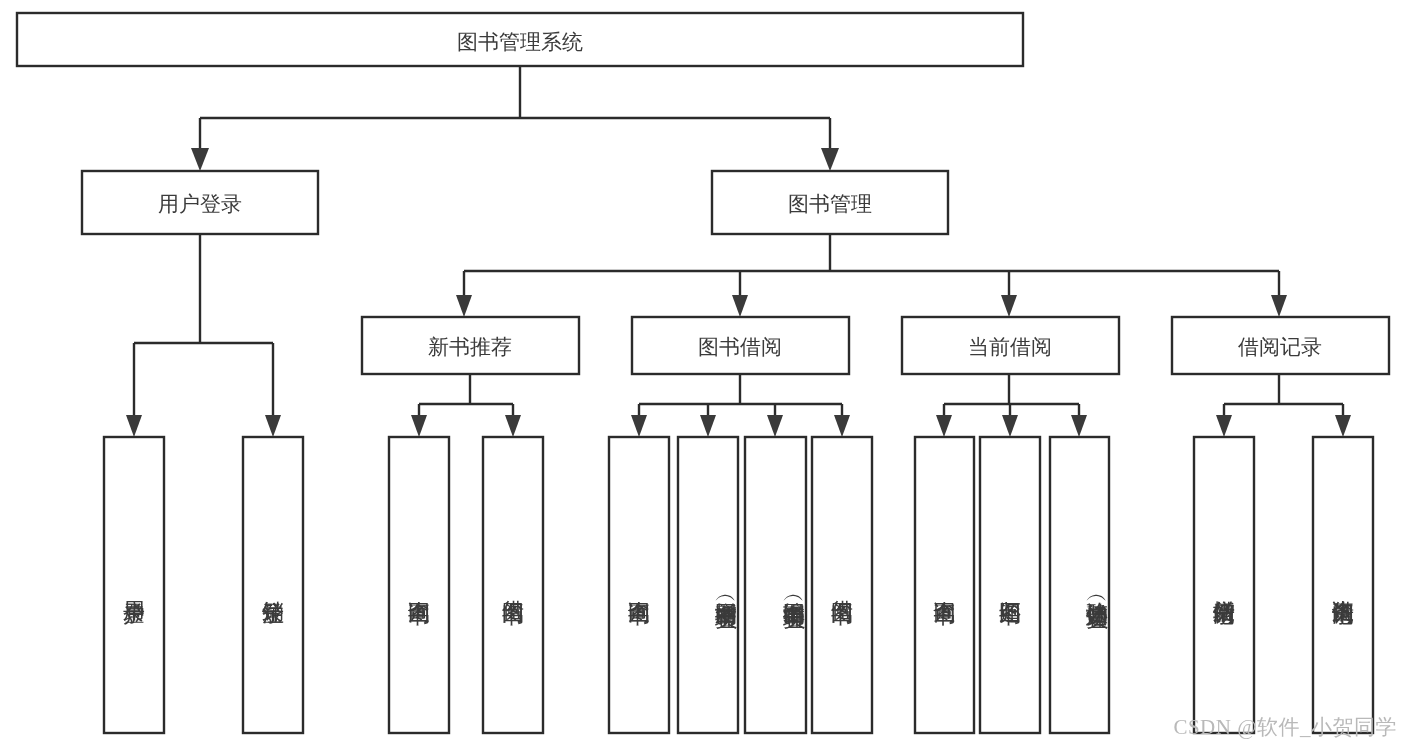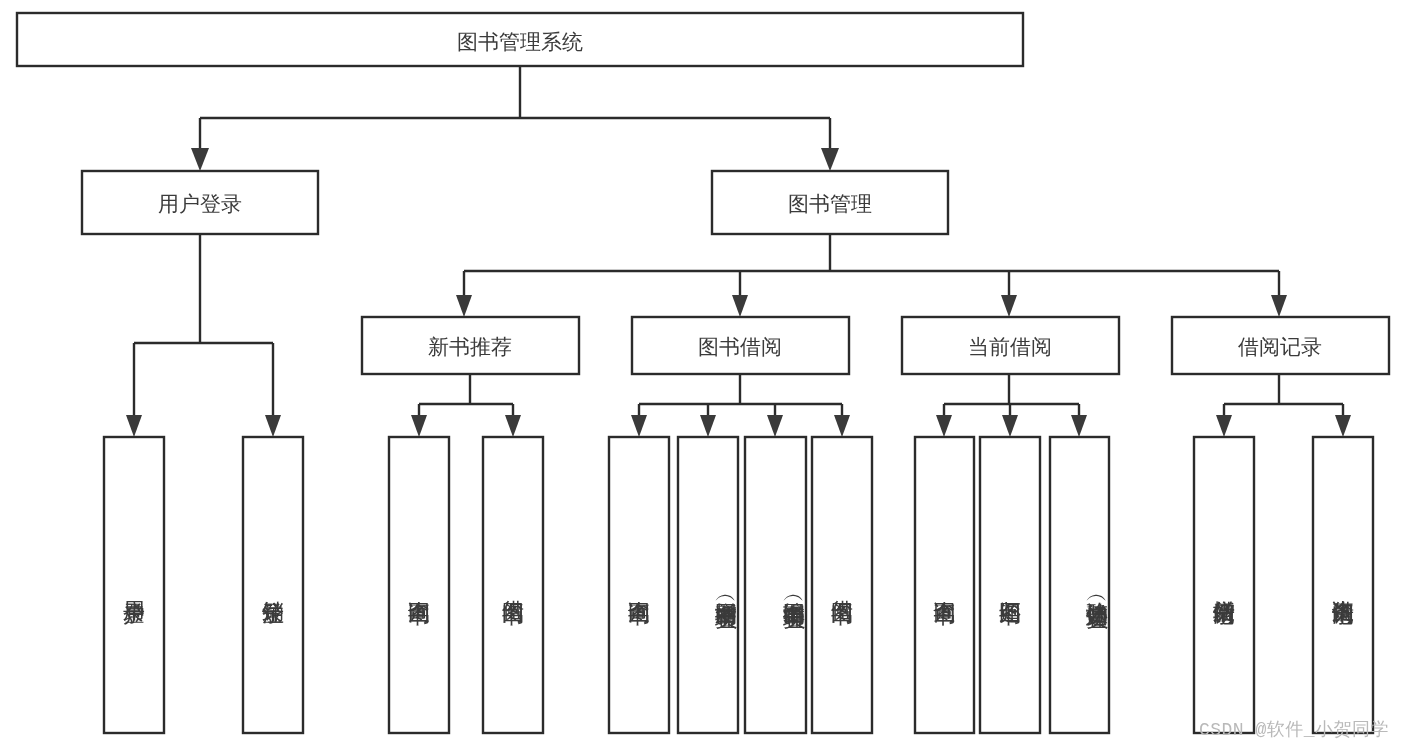--- a/index.html
+++ b/index.html
@@ -74,24 +74,24 @@
     align-items: center;
     justify-content: center;
   }
   .leaf-label.top {
     display: flex;
     align-items: flex-start;
     justify-content: center;
   }
   .watermark {
     position: absolute;
-    right: 16px;
+    right: 8px;
     bottom: 6px;
-    font-family: Liberation Mono, monospace;
-    font-size: 18px;
+    font-family: Liberation Serif, serif;
+    font-size: 21px;
     color: #b9b9b9;
     letter-spacing: 0.5px;
     white-space: nowrap;
     pointer-events: none;
   }
 </style>
 </head>
 <body>
 
 <div id="diagram-root">

